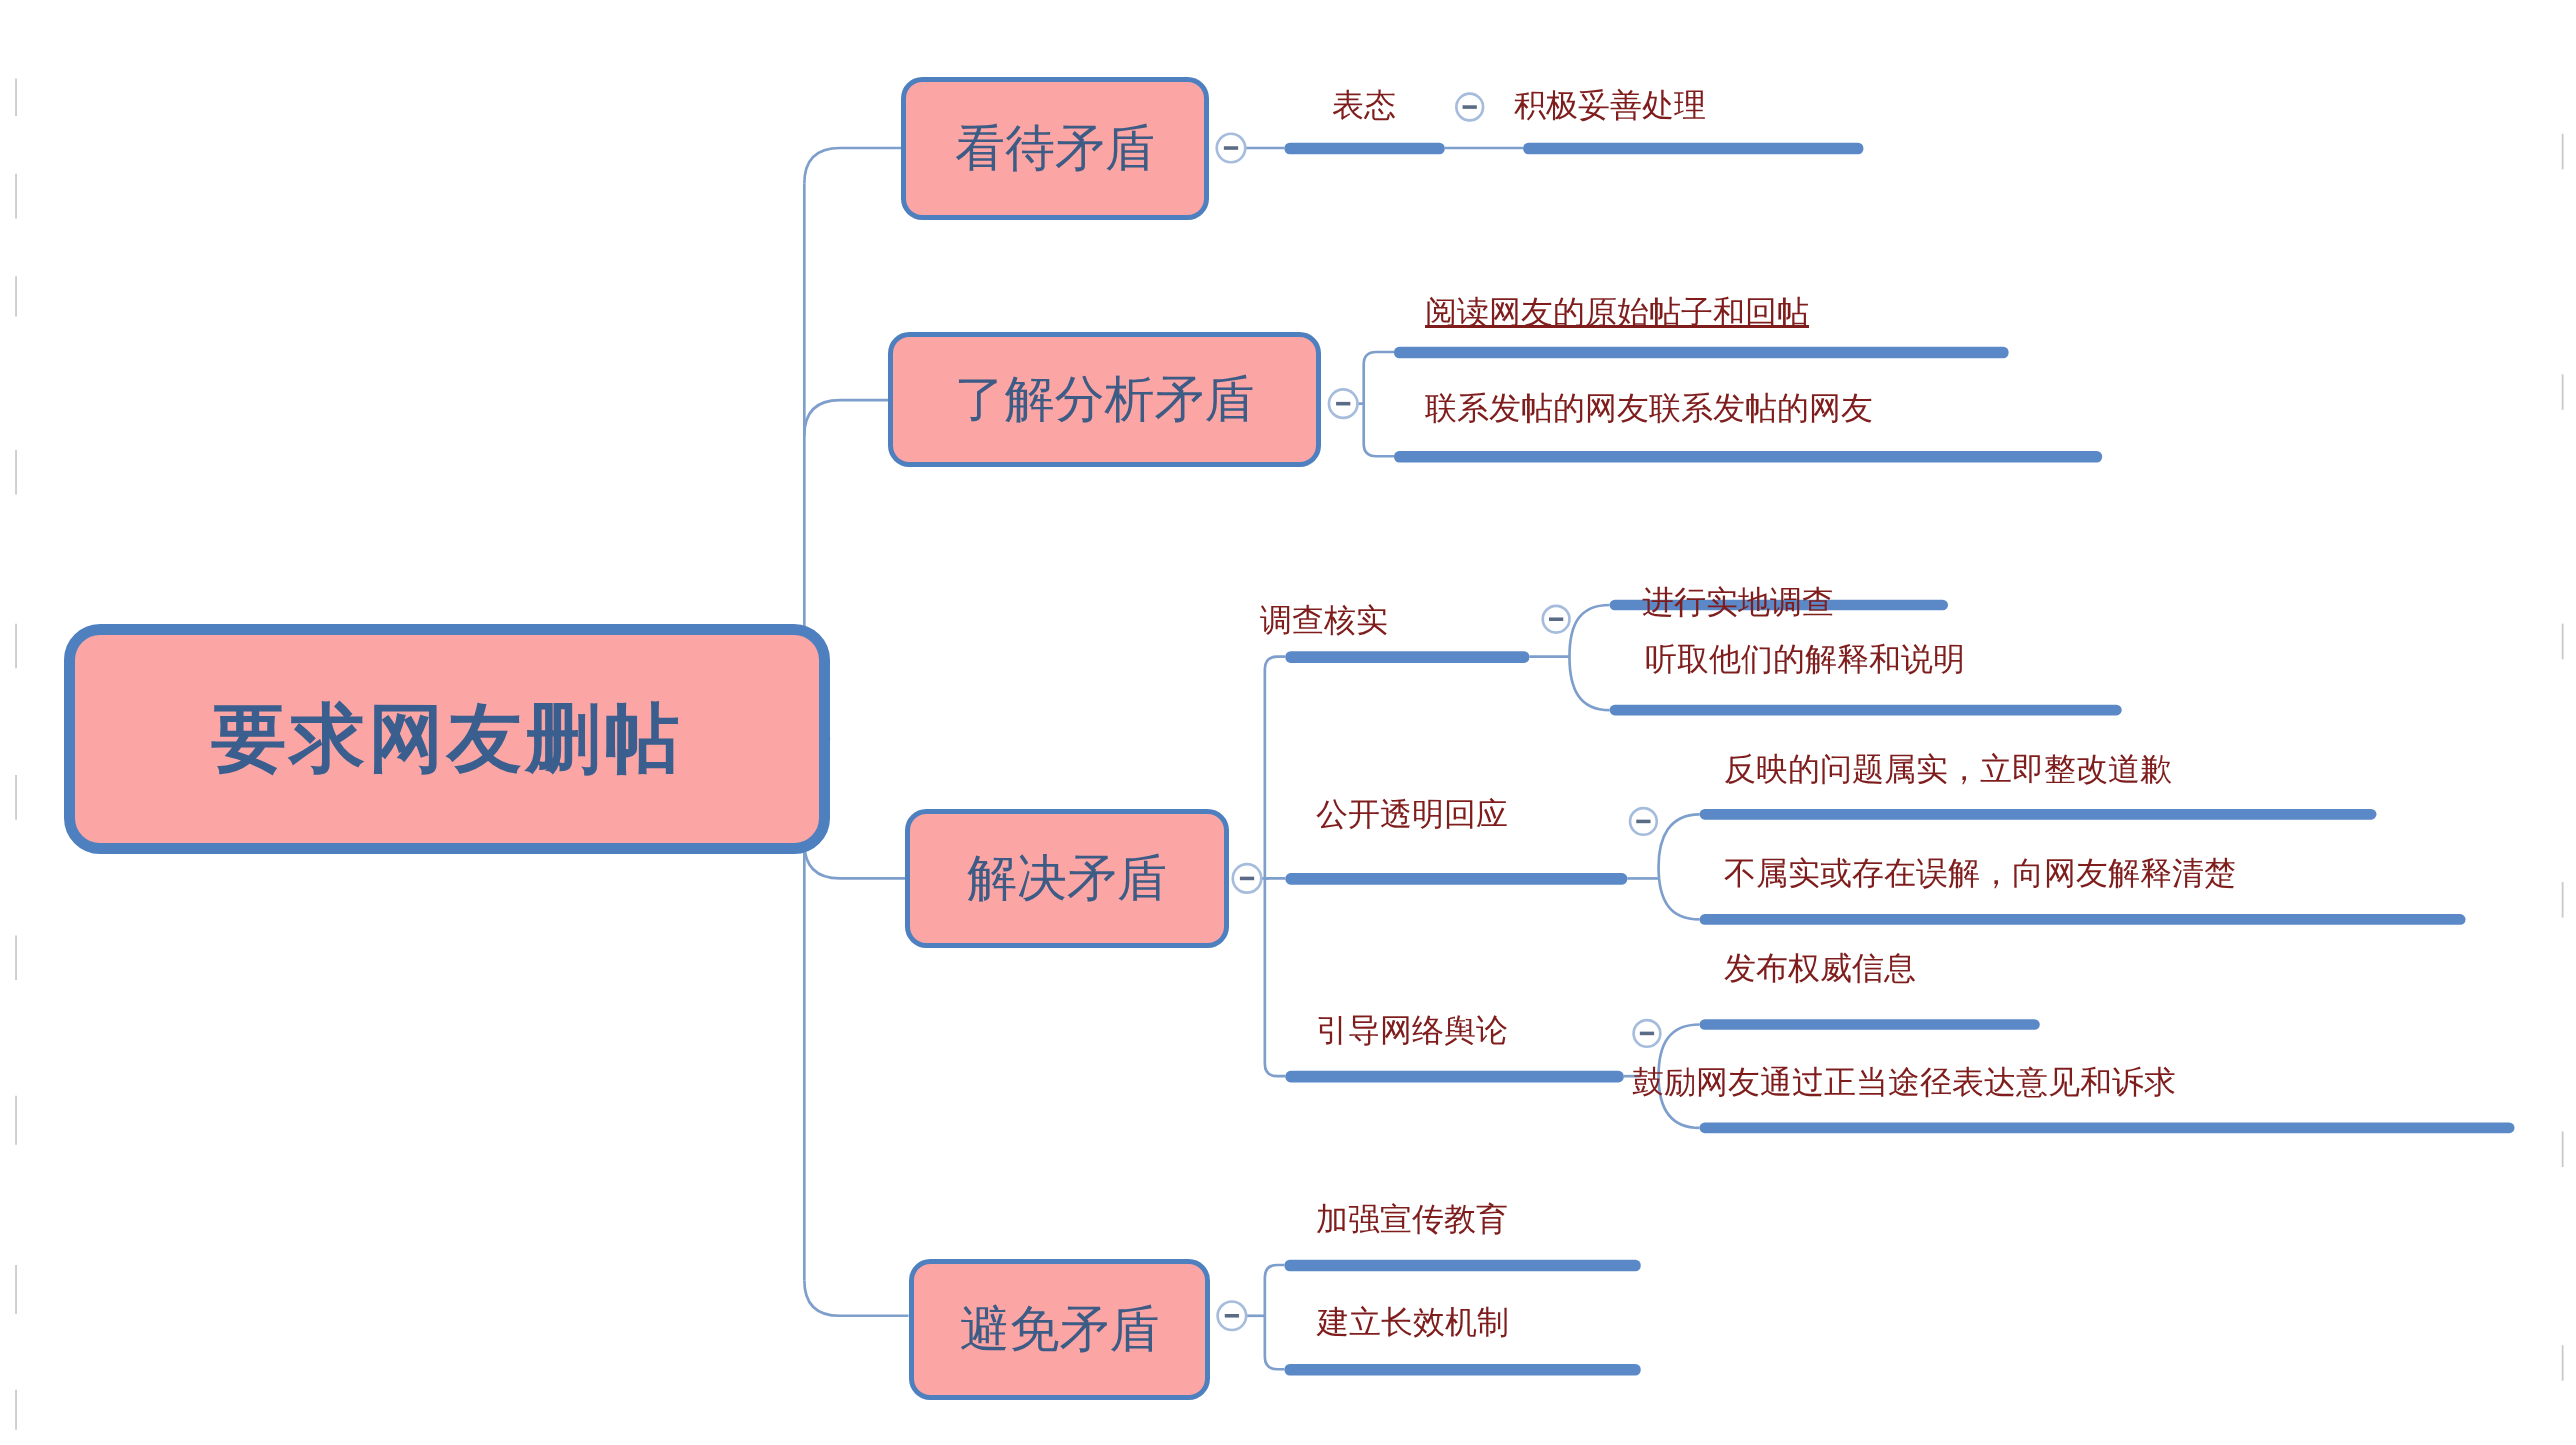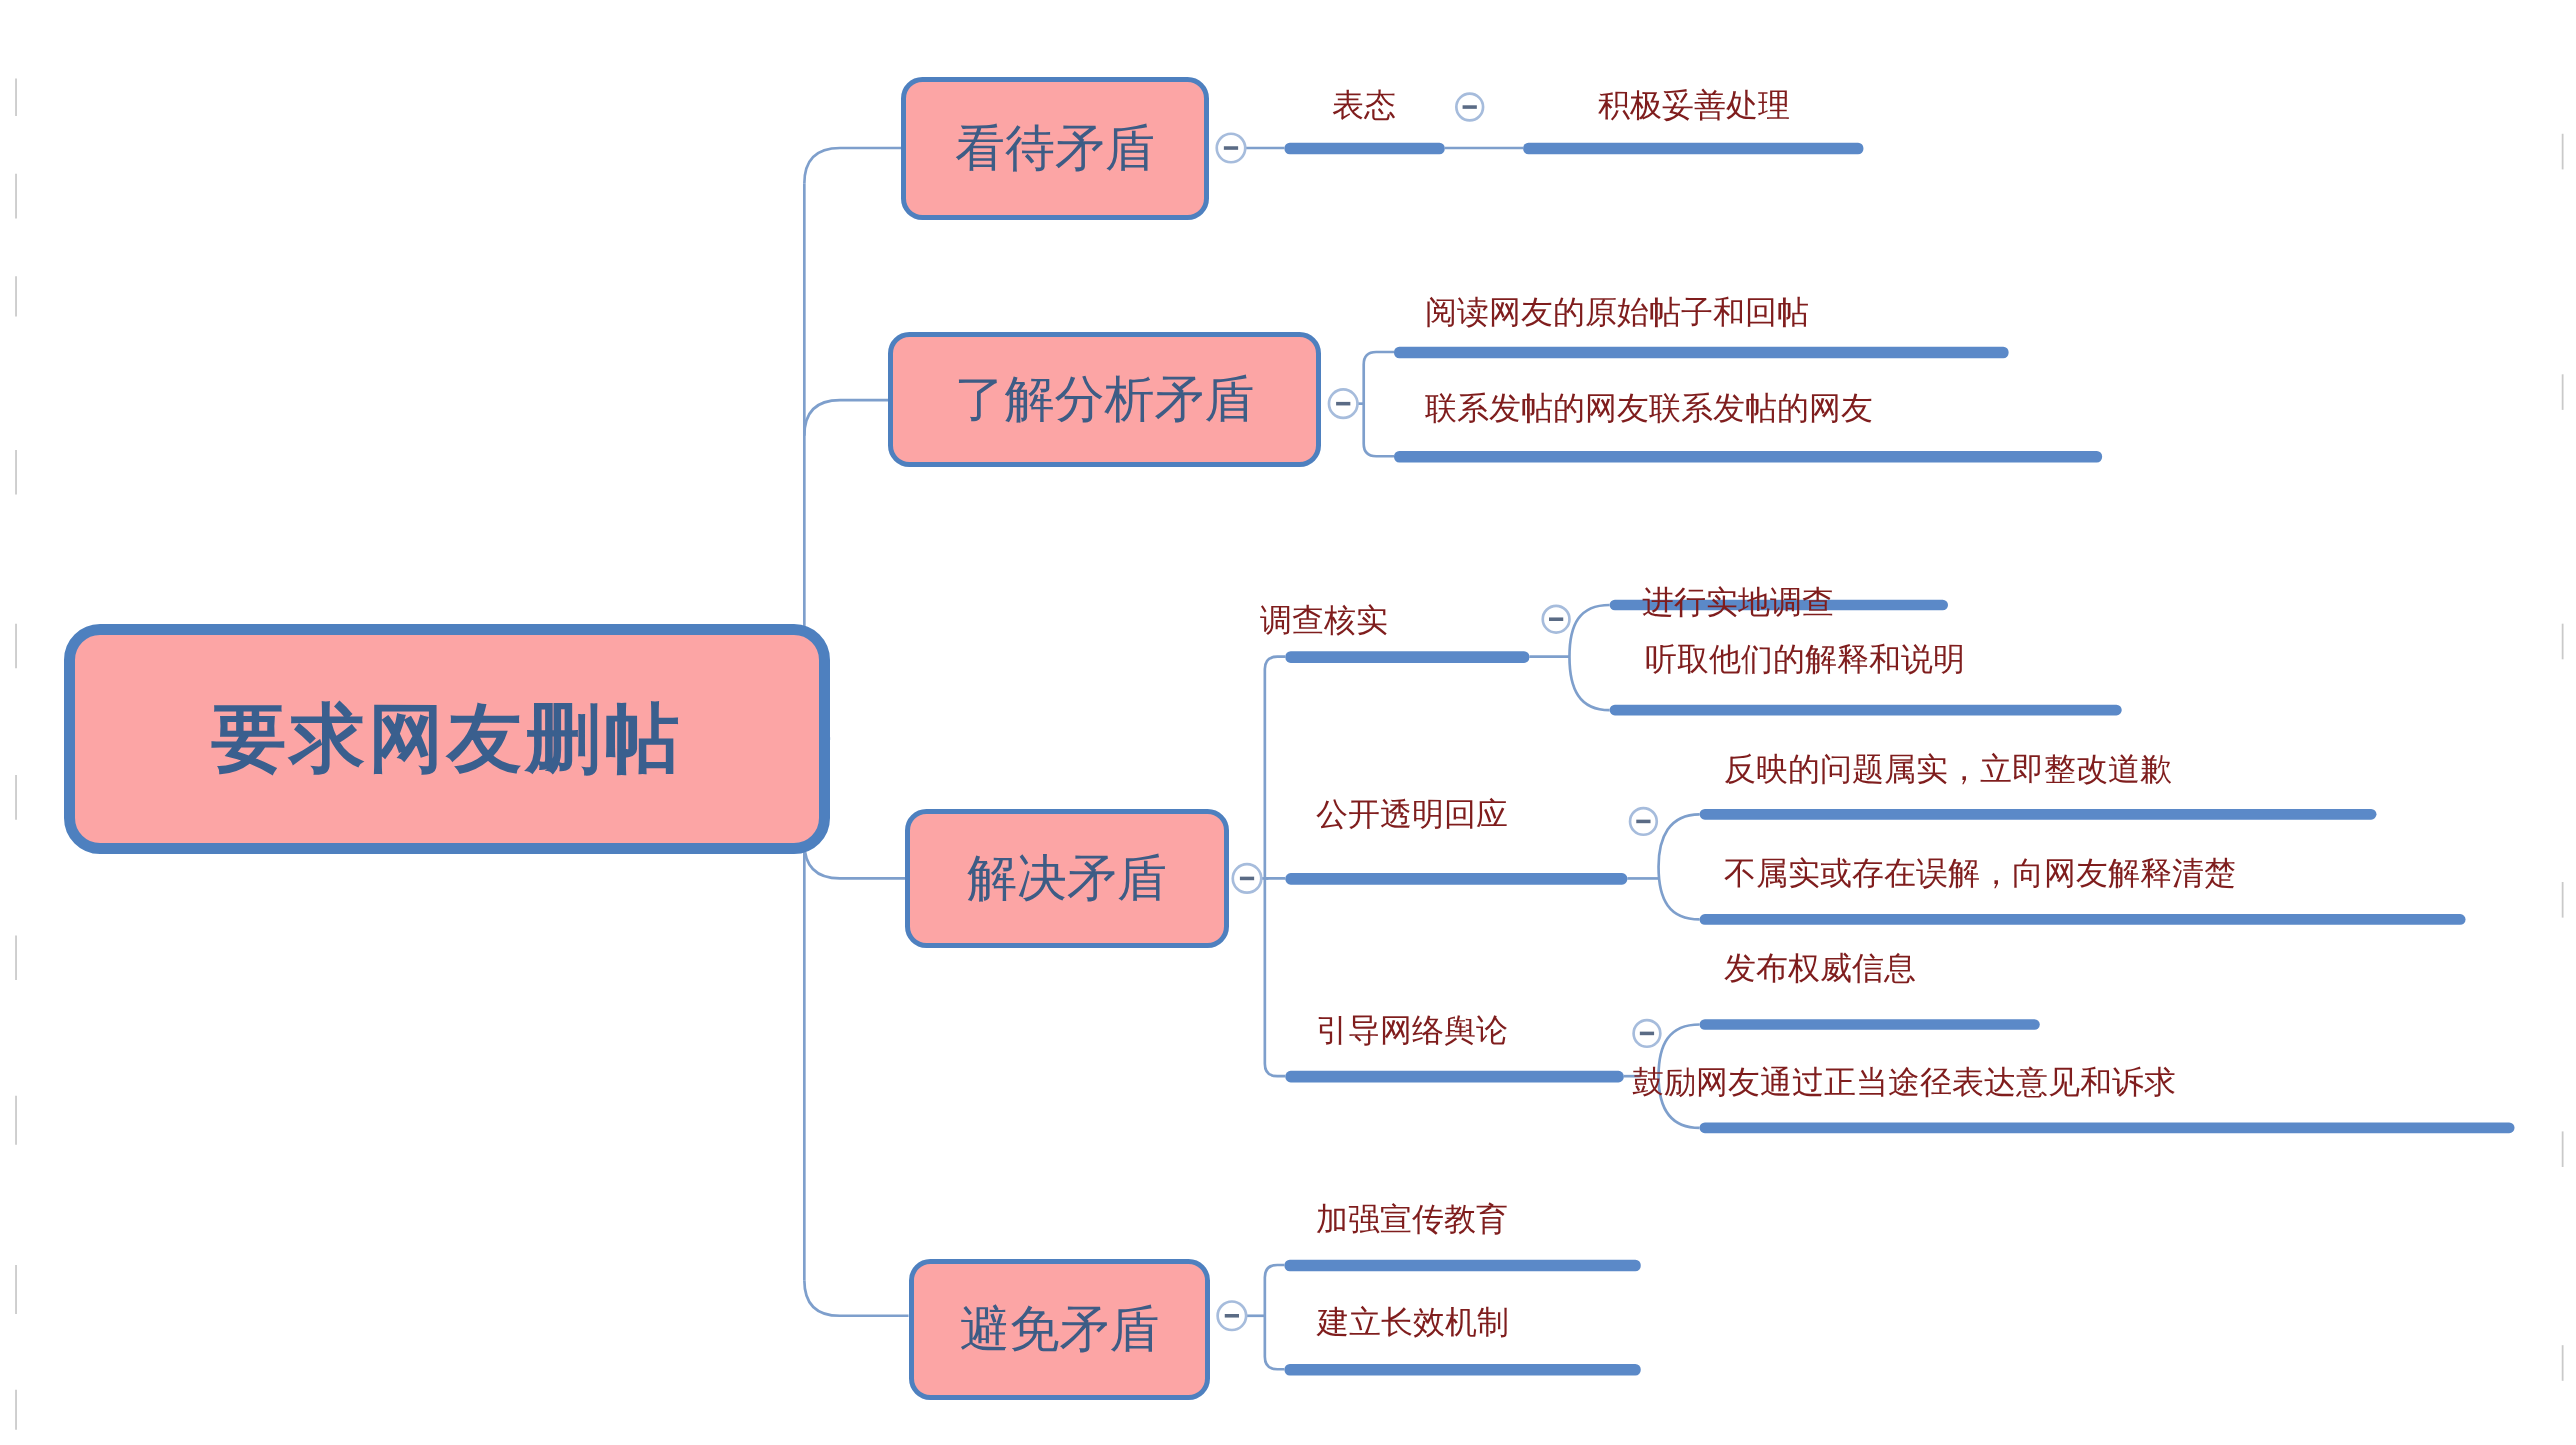--- a/index.html
+++ b/index.html
@@ -136,23 +136,23 @@
 
   <div class="box" style="left:901px;top:77px;width:308px;height:143px;">看待矛盾</div>
 
   <div class="box" style="left:888px;top:332px;width:433px;height:135px;">了解分析矛盾</div>
 
   <div class="box" style="left:905px;top:809px;width:324px;height:139px;">解决矛盾</div>
 
   <div class="box" style="left:909px;top:1259px;width:301px;height:141px;">避免矛盾</div>
 
   <div class="topic centered" style="left:1284px;top:87px;width:160px;">表态</div>
-  <div class="topic centered" style="left:1524px;top:87px;width:340px;">积极妥善处理</div>
+  <div class="topic centered" style="left:1440px;top:87px;width:340px;">积极妥善处理</div>
 
-  <div class="topic" style="left:1425px;top:294px;">阅读网友的原始帖子和回帖</div>
+  <div class="topic" style="left:1425px;top:294px;text-decoration:underline;">阅读网友的原始帖子和回帖</div>
   <div class="topic" style="left:1425px;top:390px;">联系发帖的网友联系发帖的网友</div>
 
   <div class="topic" style="left:1260px;top:602px;">调查核实</div>
   <div class="topic" style="left:1642px;top:536px;margin-top:48px;">进行实地调查</div>
   <div class="topic" style="left:1645px;top:641px;">听取他们的解释和说明</div>
 
   <div class="topic" style="left:1316px;top:796px;">公开透明回应</div>
   <div class="topic" style="left:1724px;top:751px;">反映的问题属实，立即整改道歉</div>
   <div class="topic" style="left:1724px;top:855px;">不属实或存在误解，向网友解释清楚</div>
 

